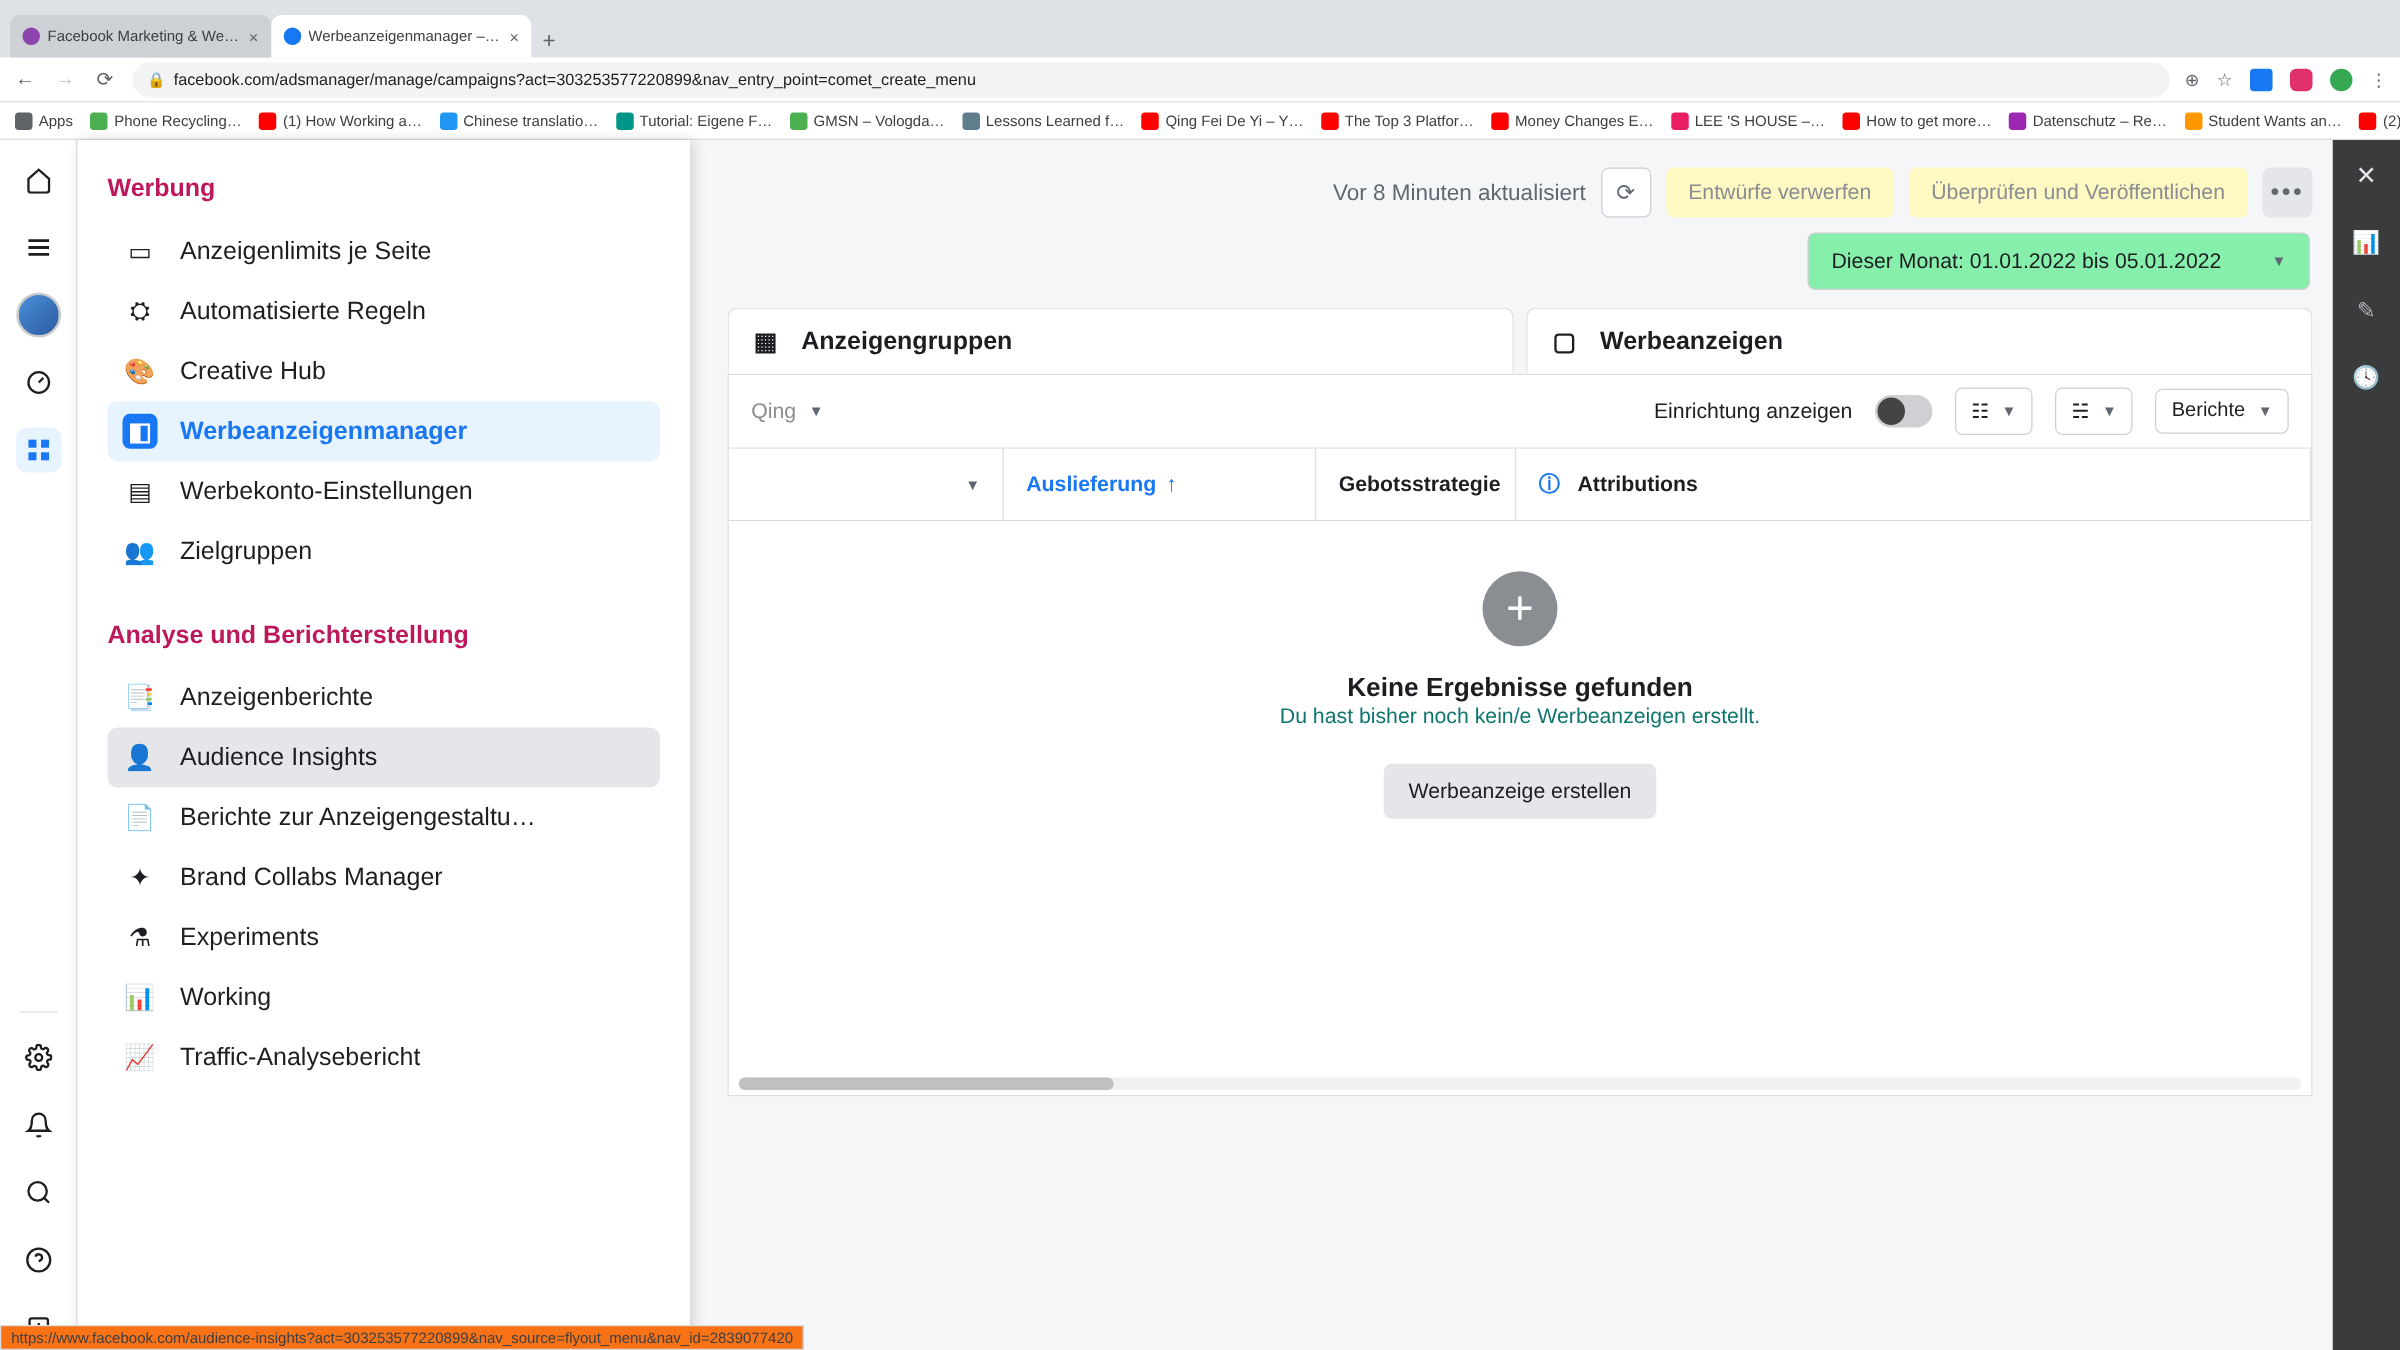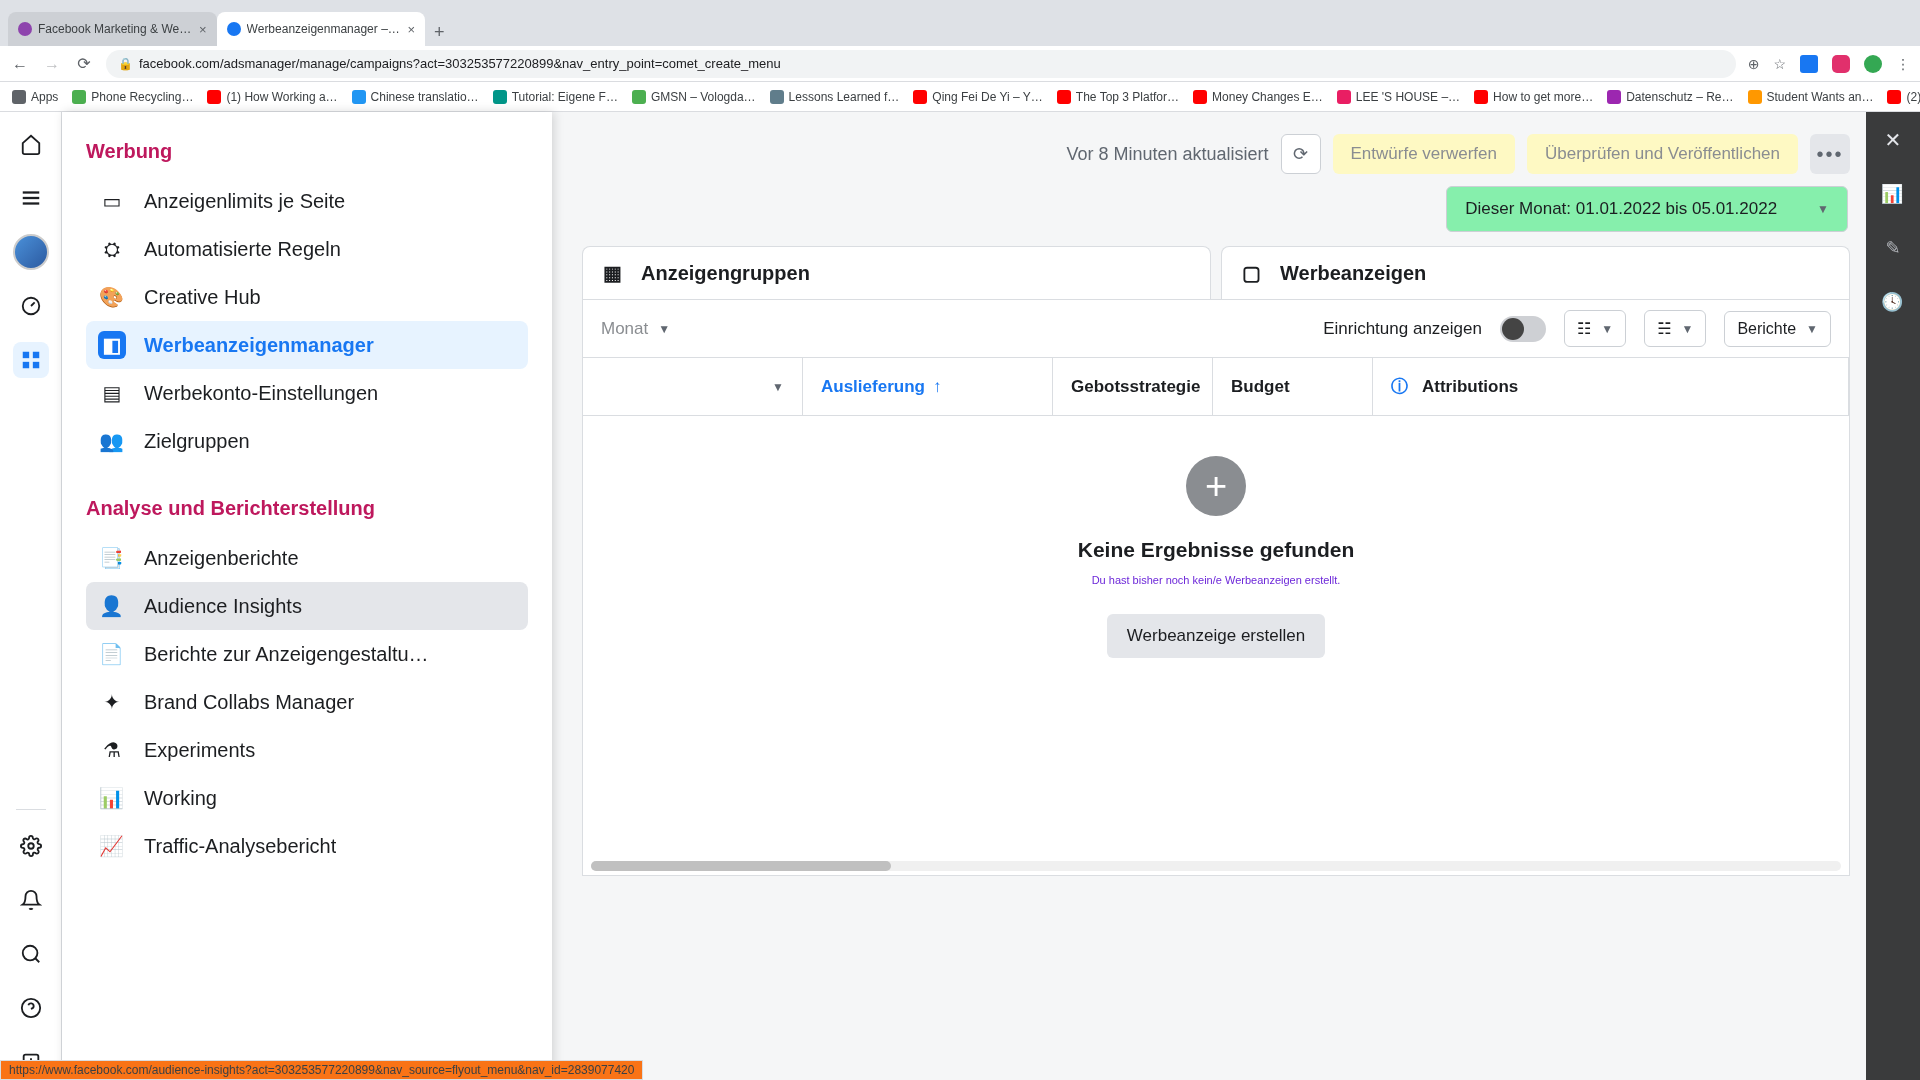--- a/index.html
+++ b/index.html
@@ -71,21 +71,21 @@
   .switch::after{content:"";position:absolute;left:2px;top:2px;width:22px;height:22px;background:#444;border-radius:50%;}
   .dd-btn { background:#fff; border:1px solid #ccd0d5; border-radius:6px; padding:8px 12px; display:flex; align-items:center; gap:10px; font-size:16px; }
 
   .tablehead { background:#fff; border:1px solid #dadde1; border-top:none; margin-left:490px; display:flex; height:58px; }
   .th { padding:16px 18px; border-right:1px solid #dadde1; font-size:17px; font-weight:600; display:flex; align-items:center; gap:8px; }
   .th.sort { color:#1877f2; }
 
   .tablebody { background:#fff; border:1px solid #dadde1; border-top:none; margin-left:490px; height:460px; display:flex; flex-direction:column; align-items:center; justify-content:flex-start; padding-top:40px; position:relative;}
   .plus-circle { width:60px; height:60px; border-radius:50%; background:#8a8d91; color:#fff; font-size:38px; display:flex; align-items:center; justify-content:center; }
   .empty-title { font-size:21px; font-weight:700; margin-top:22px; }
-  .empty-sub { font-size:11px; color:#6d28d9; margin-top:12px; }
+  .empty-sub { font-size:17px; color:#0f766e; margin-top:0; }
   .empty-btn { background:#e4e6ea; color:#1c1e21; padding:12px 20px; border-radius:6px; font-size:17px; margin-top:28px; }
   .hscroll { position:absolute; bottom:4px; left:8px; right:8px; height:10px; background:#f0f0f0; border-radius:6px;}
   .hscroll-thumb{ position:absolute; left:0; top:0; height:10px; width:300px; background:#c0c0c0; border-radius:6px;}
 
   .right-rail { width:54px; background:#3a3b3c; display:flex; flex-direction:column; align-items:center; padding-top:14px; gap:26px; }
   .rr-icon { width:28px; height:28px; display:flex; align-items:center; justify-content:center; color:#b0b3b8; font-size:18px; }
   .rr-close { color:#e4e6eb; font-size:20px; }
 
   svg { width:22px; height:22px; }
 
@@ -342,21 +342,21 @@
       </div>
       <div class="tabbox">
         <span class="tab-icon">▢</span>
         <span>Werbeanzeigen</span>
       </div>
     </div>
 
     <div class="toolbar2">
       <div class="t2-left">
         <span class="mehr">
-            <span>Monat</span> 
+            <span>Qing</span> 
             <span class="chev">▼</span>
           </span>
       </div>
       <div class="t2-right">
         <span class="switch-label">Einrichtung anzeigen</span>
         <div class="switch"></div>
         <div class="dd-btn">
             <span>☷</span>
             <span class="chev">▼</span>
           </div>
@@ -375,23 +375,20 @@
       <div class="th" style="width:220px;justify-content:flex-end">
           <span class="chev">▼</span>
         </div>
       <div class="th sort" style="width:250px">
           <span>Auslieferung</span> 
           <span>↑</span>
         </div>
       <div class="th" style="width:160px">
           <span>Gebotsstrategie</span>
         </div>
-      <div class="th" style="width:160px">
-          <span>Budget</span>
-        </div>
       <div class="th" style="flex:1">
           <span style="color:#1877f2;margin-right:6px">ⓘ</span>
           <span>Attributions</span>
         </div>
     </div>
 
     <div class="tablebody">
       <div class="plus-circle">+</div>
       <div class="empty-title">Keine Ergebnisse gefunden</div>
       <div class="empty-sub">Du hast bisher noch kein/e Werbeanzeigen erstellt.</div>

